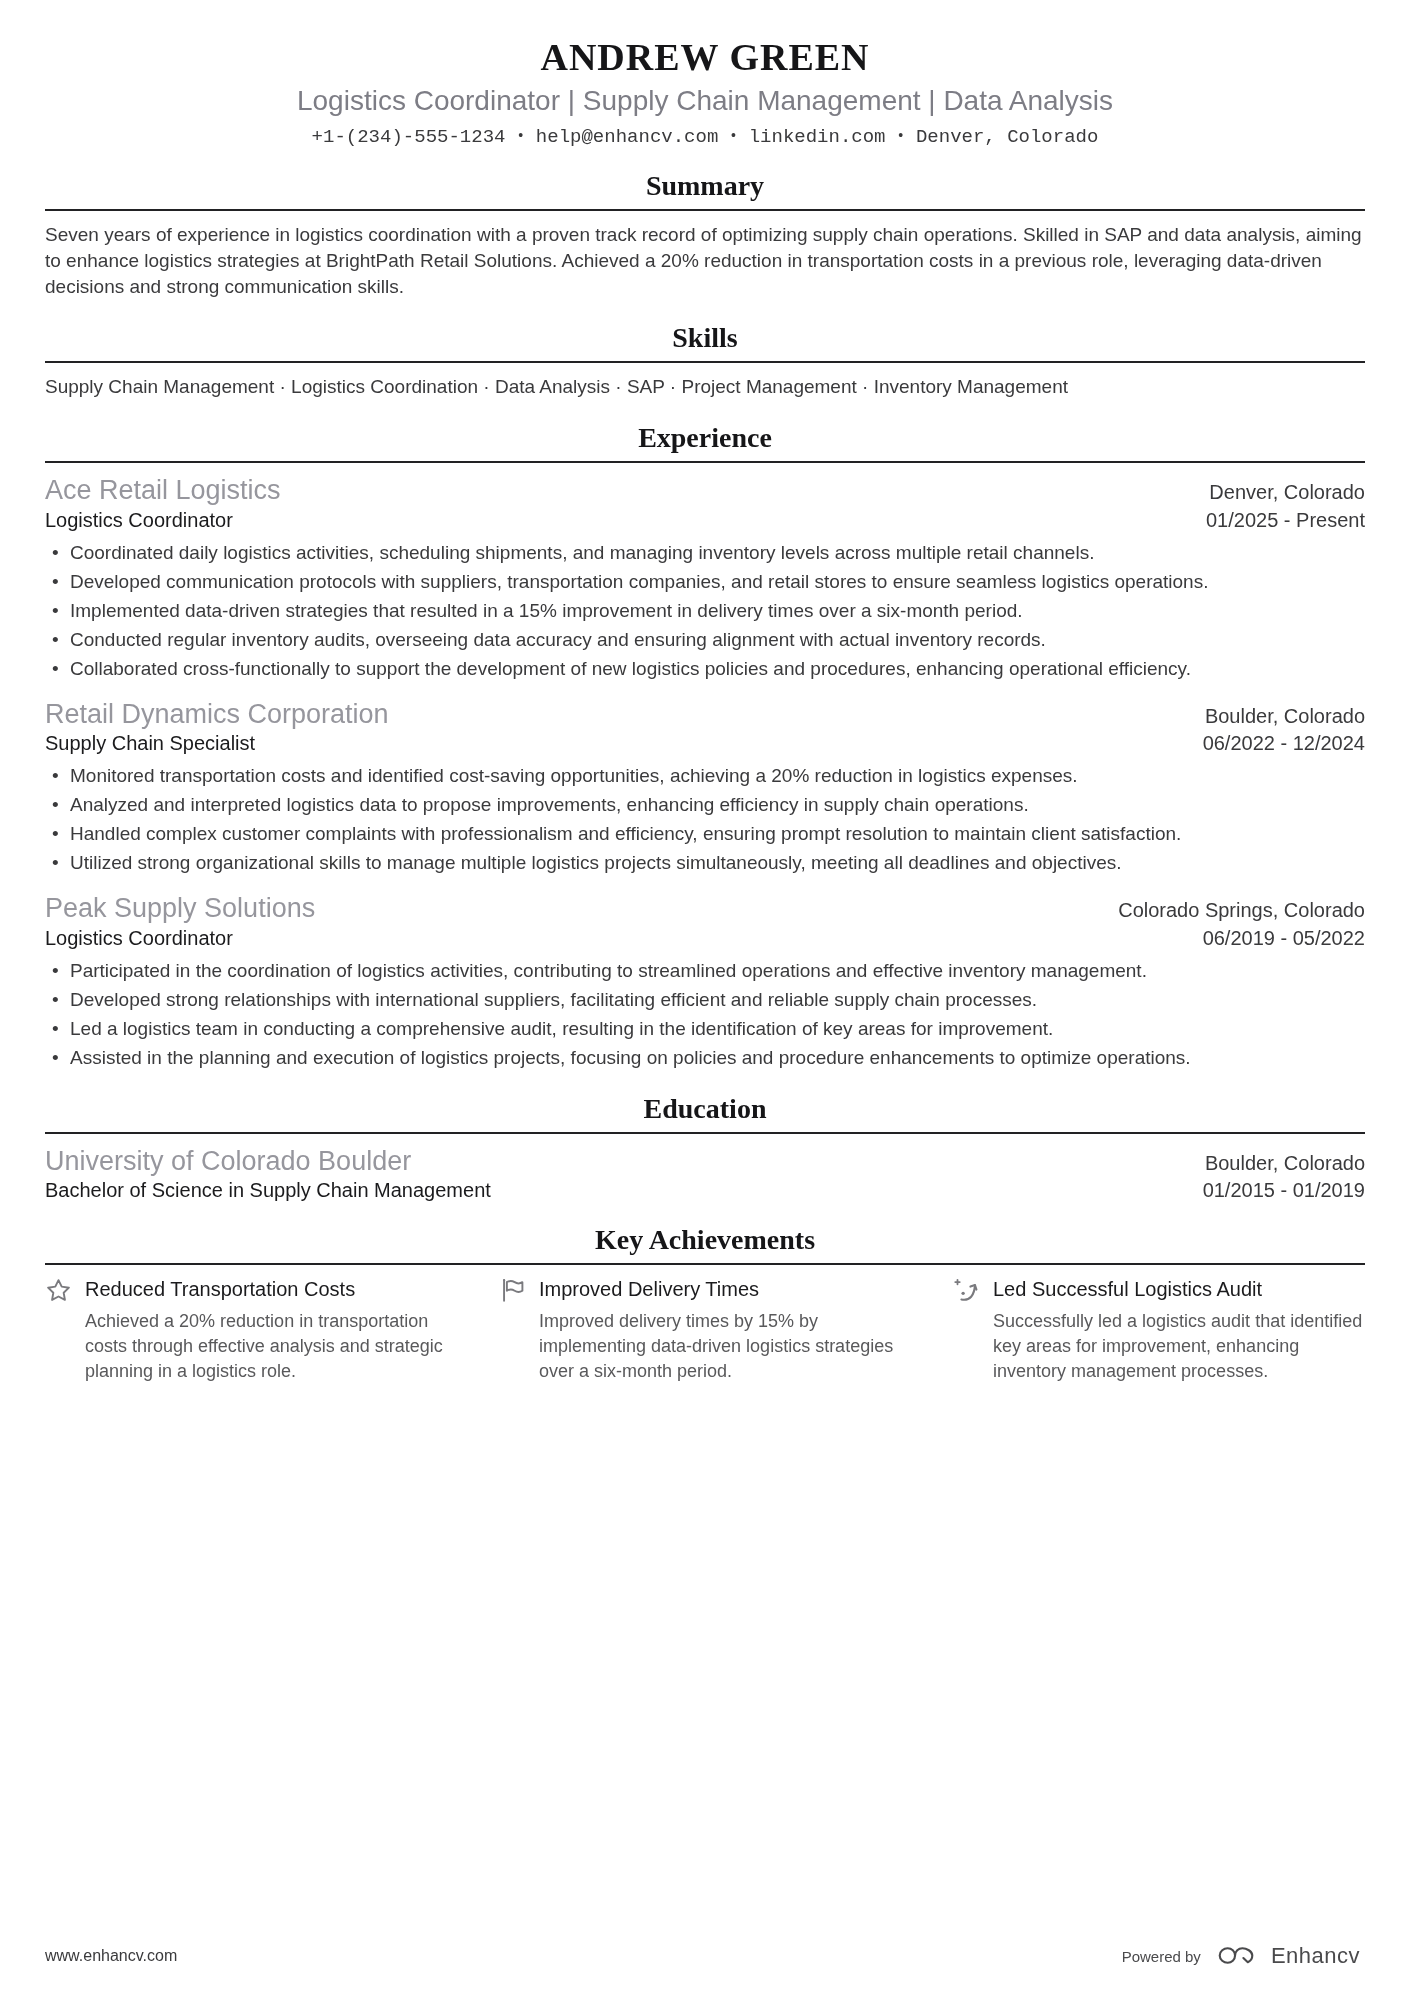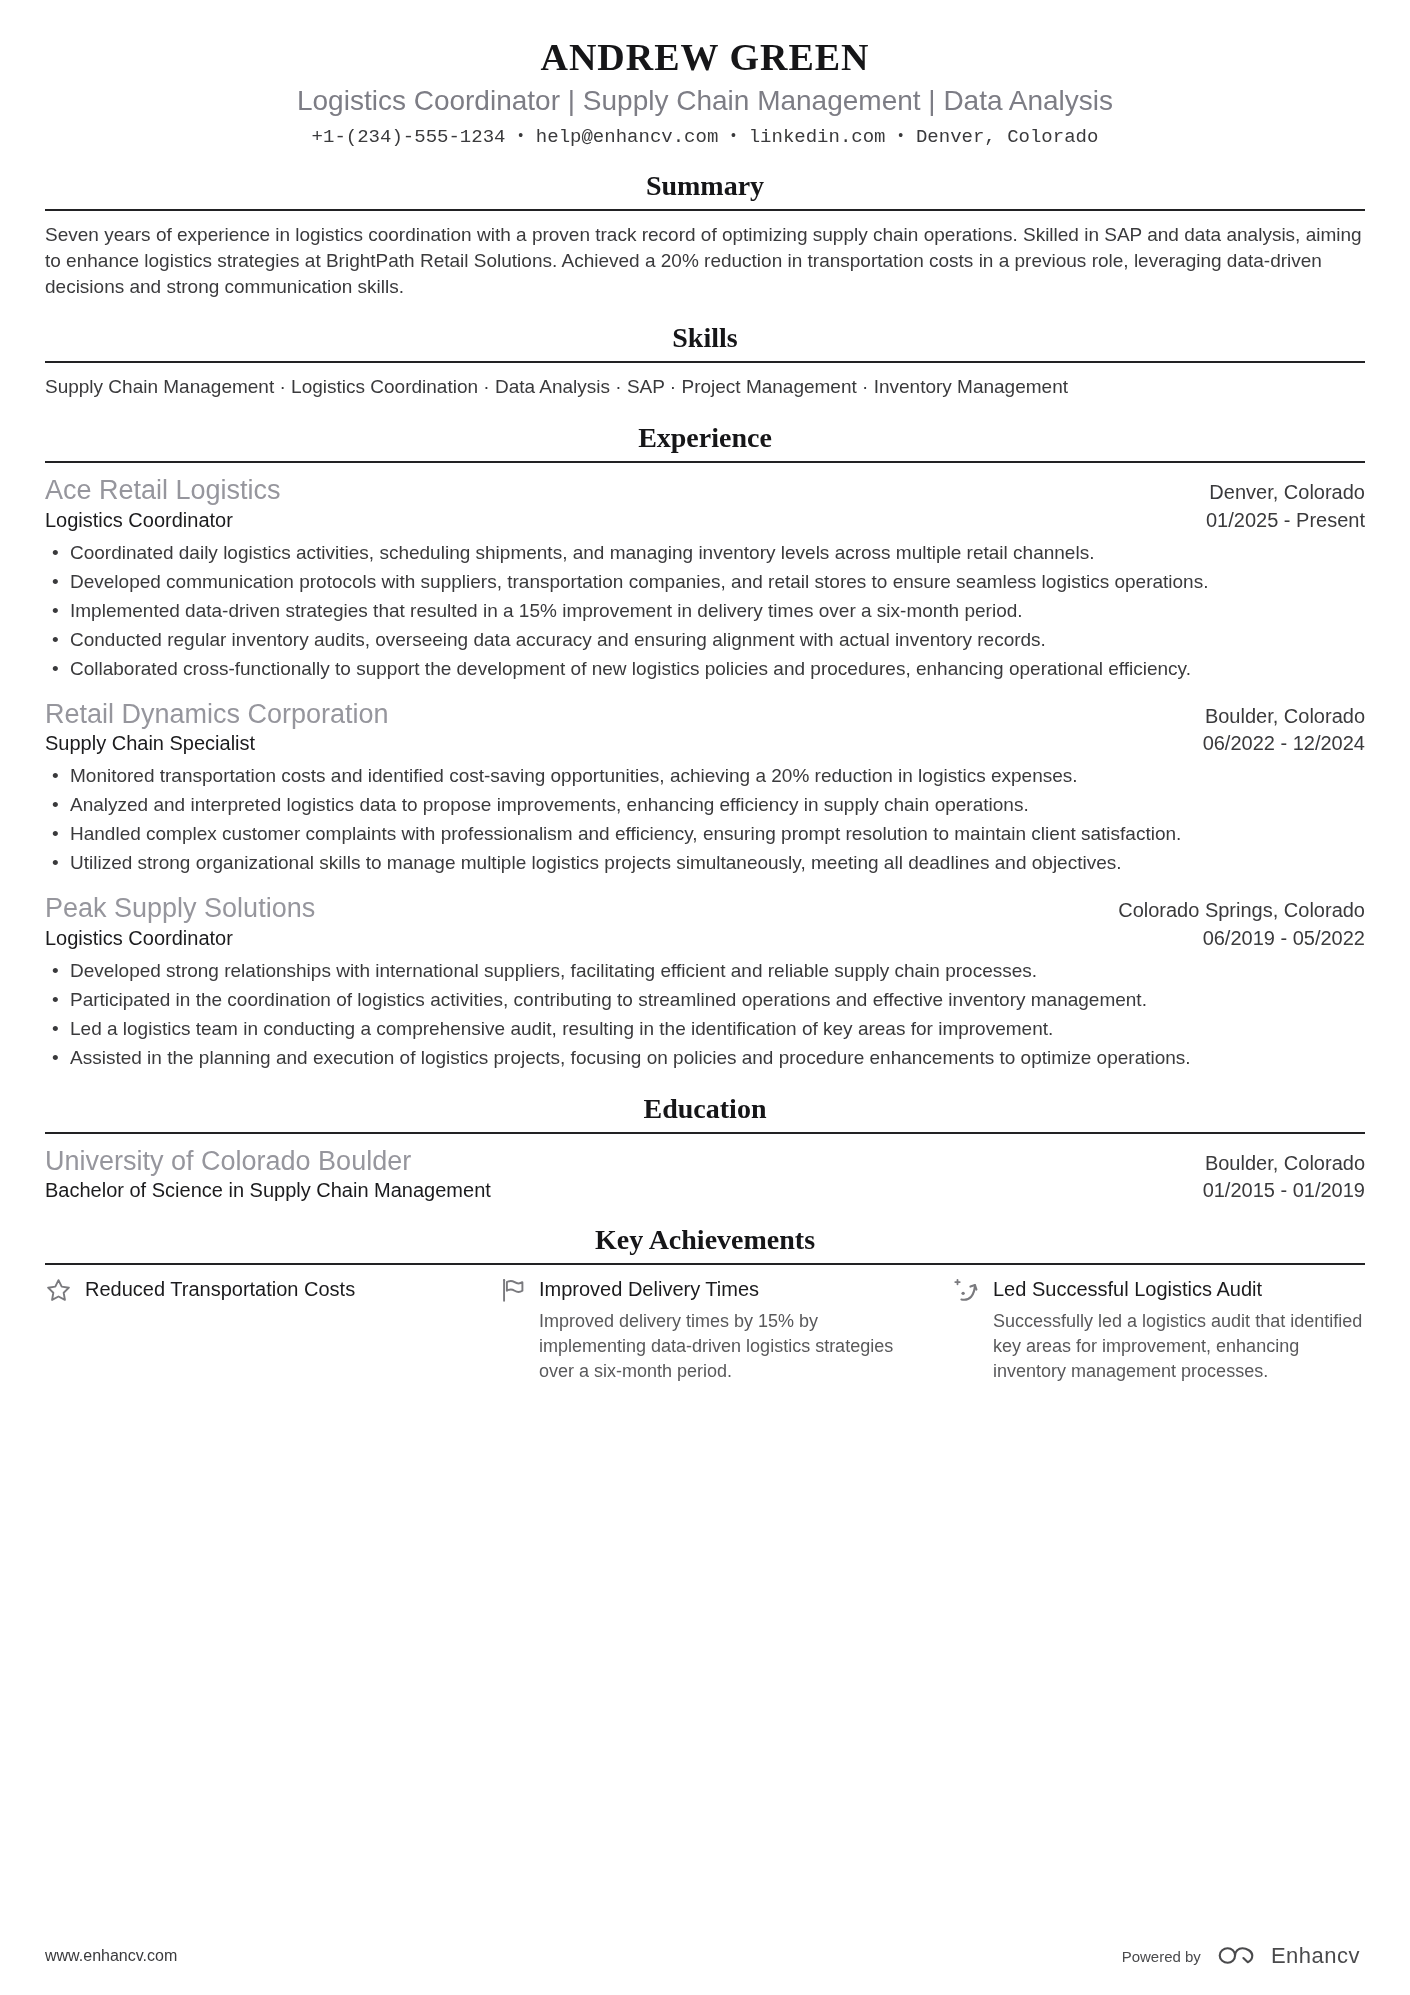--- a/index.html
+++ b/index.html
@@ -190,22 +190,22 @@
     <div class="entry">
       <div class="entry-row">
         <span class="company">Peak Supply Solutions</span>
         <span class="place">Colorado Springs, Colorado</span>
       </div>
       <div class="entry-row2">
         <span class="role">Logistics Coordinator</span>
         <span class="dates">06/2019 - 05/2022</span>
       </div>
       <ul class="bullets">
+        <li>Participated in the coordination of logistics activities, contributing to streamlined operations and effective inventory management.</li>
         <li>Developed strong relationships with international suppliers, facilitating efficient and reliable supply chain processes.</li>
-        <li>Participated in the coordination of logistics activities, contributing to streamlined operations and effective inventory management.</li>
         <li>Led a logistics team in conducting a comprehensive audit, resulting in the identification of key areas for improvement.</li>
         <li>Assisted in the planning and execution of logistics projects, focusing on policies and procedure enhancements to optimize operations.</li>
       </ul>
     </div>
   </section>
 
   <section>
     <h2 class="section-title">Education</h2>
     <hr class="rule">
     <div class="entry">
@@ -226,20 +226,21 @@
     <div class="ach-grid">
 
       <div class="ach">
         <span class="ach-icon">
           <svg viewBox="0 0 24 24" fill="none" stroke="#7a7a7e" stroke-width="1.7" stroke-linejoin="round">
             <path d="M12 2.8l2.85 5.8 6.4.9-4.65 4.5 1.1 6.35L12 17.35l-5.7 3 1.1-6.35-4.65-4.5 6.4-.9z"></path>
           </svg>
         </span>
         <div>
           <div class="ach-title">Reduced Transportation Costs</div>
+          <div class="ach-text">Achieved a 20% reduction in transportation costs through effective analysis and strategic planning in a logistics role.</div>
         </div>
       </div>
 
       <div class="ach">
         <span class="ach-icon">
           <svg viewBox="0 0 24 24" fill="none" stroke="#7a7a7e" stroke-width="1.7">
             <path d="M4.5 2.8v18.4" stroke-linecap="round"></path>
             <circle cx="4.5" cy="2.8" r="1" fill="#7a7a7e" stroke="none"></circle>
             <path d="M7 4.6c2.3-1.5 4.6-1.5 6.9 0s4.6 1.5 6.9 0v7.6c-2.3 1.5-4.6 1.5-6.9 0s-4.6-1.5-6.9 0z" stroke-linejoin="round"></path>
           </svg>

